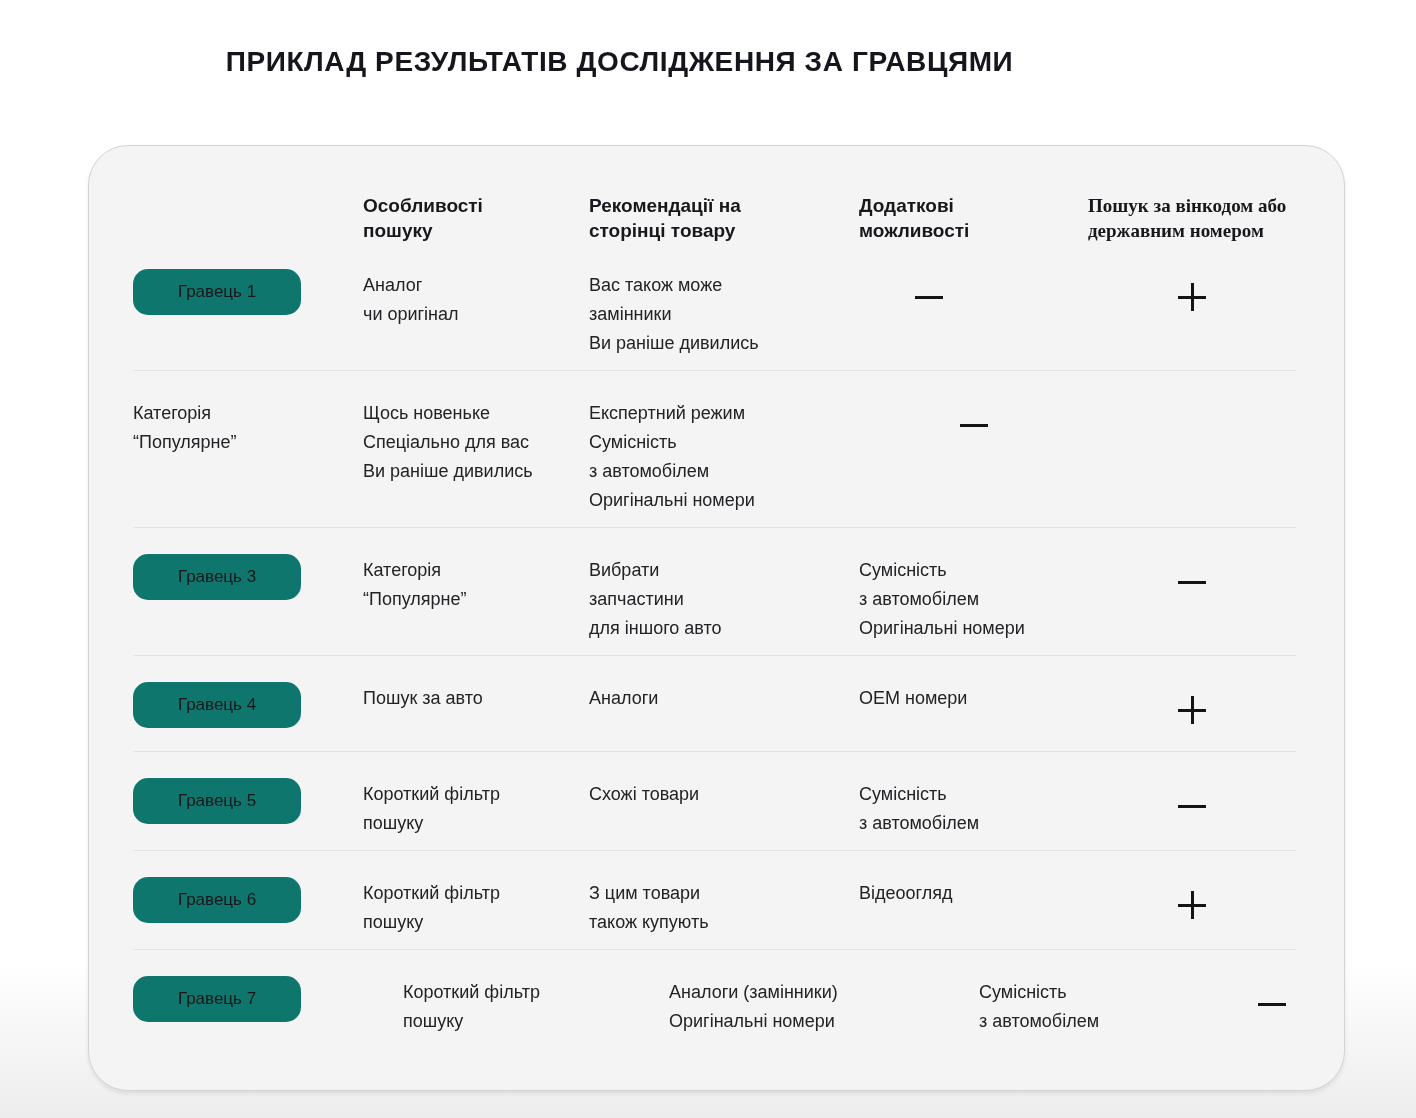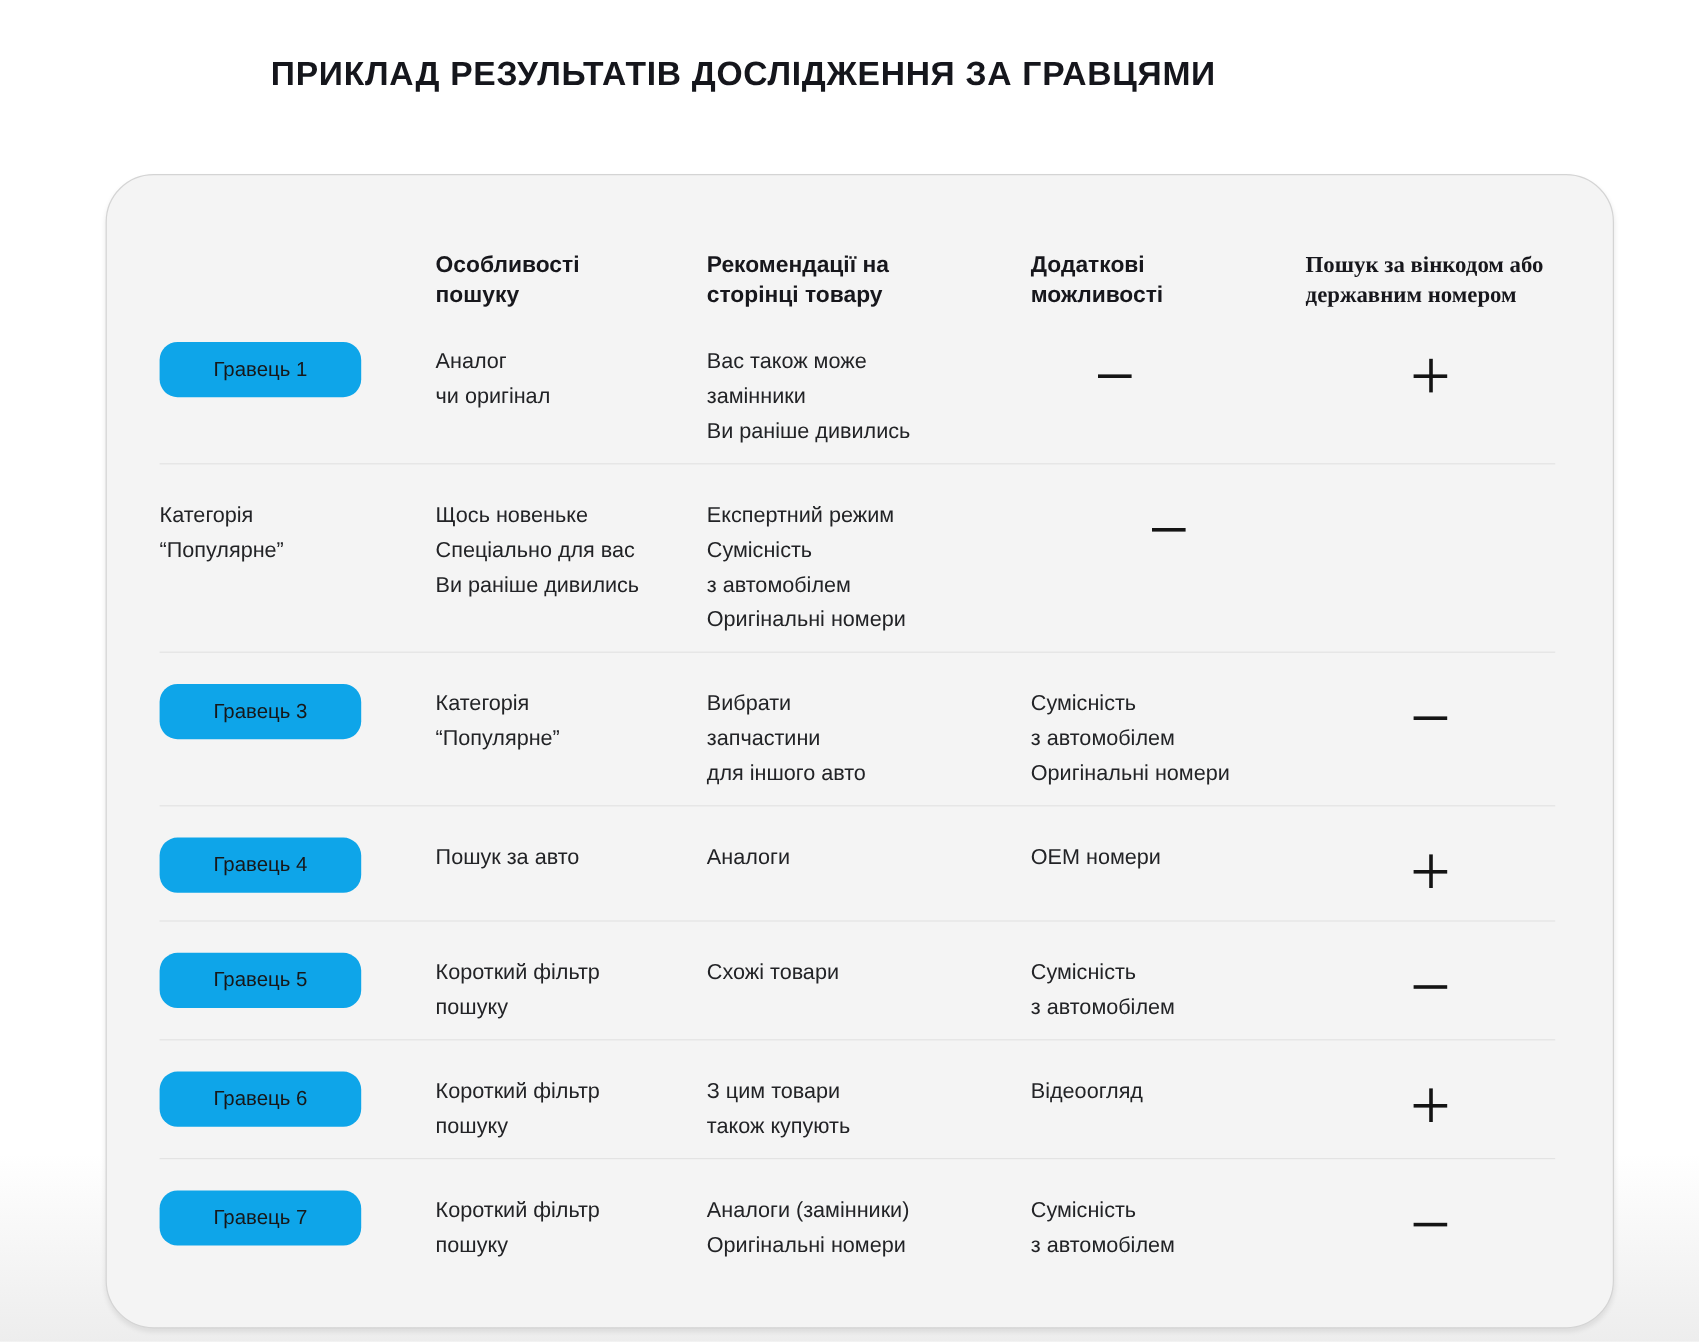--- a/index.html
+++ b/index.html
@@ -20,21 +20,21 @@
     color: #15161c;
   }
   .card {
     position: absolute;
     left: 88px;
     top: 145px;
     width: 1257px;
     background: #f4f4f4;
     border: 1px solid #d4d4d4;
     border-radius: 40px;
-    padding: 16px 48px 42px 44px;
+    padding: 0 48px 42px 44px;
     box-shadow: 0 3px 4px rgba(0,0,0,0.08);
   }
   .trow {
     display: grid;
     grid-template-columns: 230px 226px 270px 229px 1fr;
     align-items: start;
   }
   .thead { padding: 47px 0 0; }
   .thead .hdr {
     font-size: 19px;
@@ -45,27 +45,27 @@
   .hdr-inner { display: block; }
   .hdr-w1 { max-width: 150px; }
   .hdr-w2 { max-width: 185px; }
   .hdr-w3 { max-width: 140px; }
   .hdr-w4 { max-width: 208px; font-family: Liberation Serif, serif; }
   .body-row {
     padding: 28px 0 12px;
     min-height: 96px;
     border-bottom: 1px solid #e3e3e3;
   }
-  .body-row:last-child { border-bottom: none; }
+  .body-row:last-child { border-bottom: none; gap: 40px; }
   .cell { font-size: 18px; color: #222326; }
   .line { line-height: 29px; font-weight: 400; }
   .badge {
     width: 168px;
     height: 46px;
-    background: #0ea5e9;
+    background: #0f766e;
     border-radius: 15px;
     display: flex;
     align-items: center;
     justify-content: center;
     font-size: 17px;
     font-weight: 500;
     color: #17181a;
     margin-top: -2px;
   }
   .cell-vin { display: flex; justify-content: center; }

